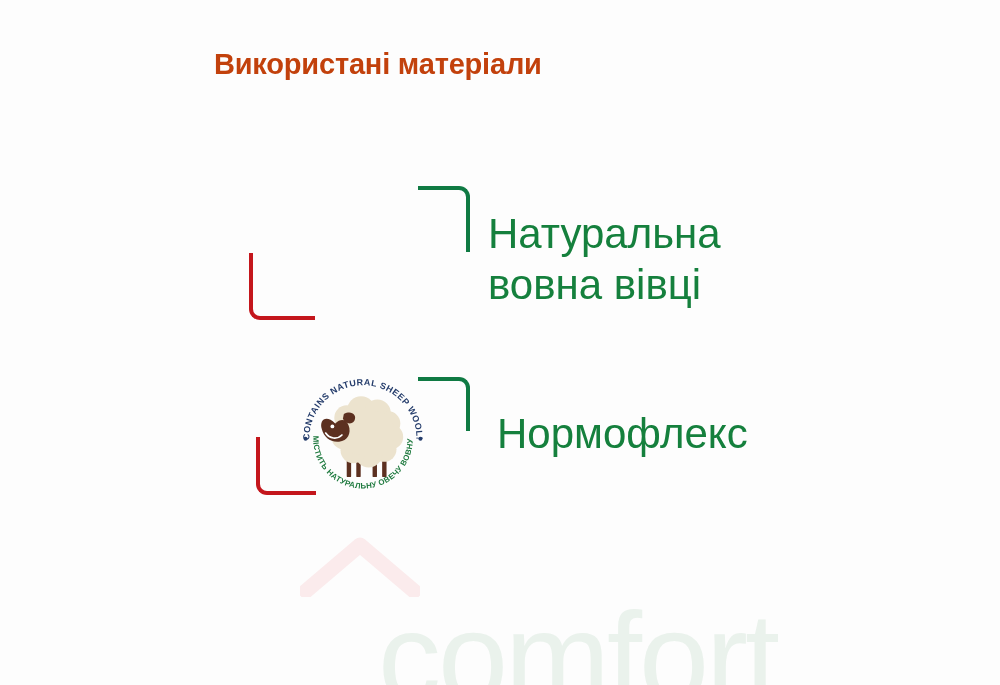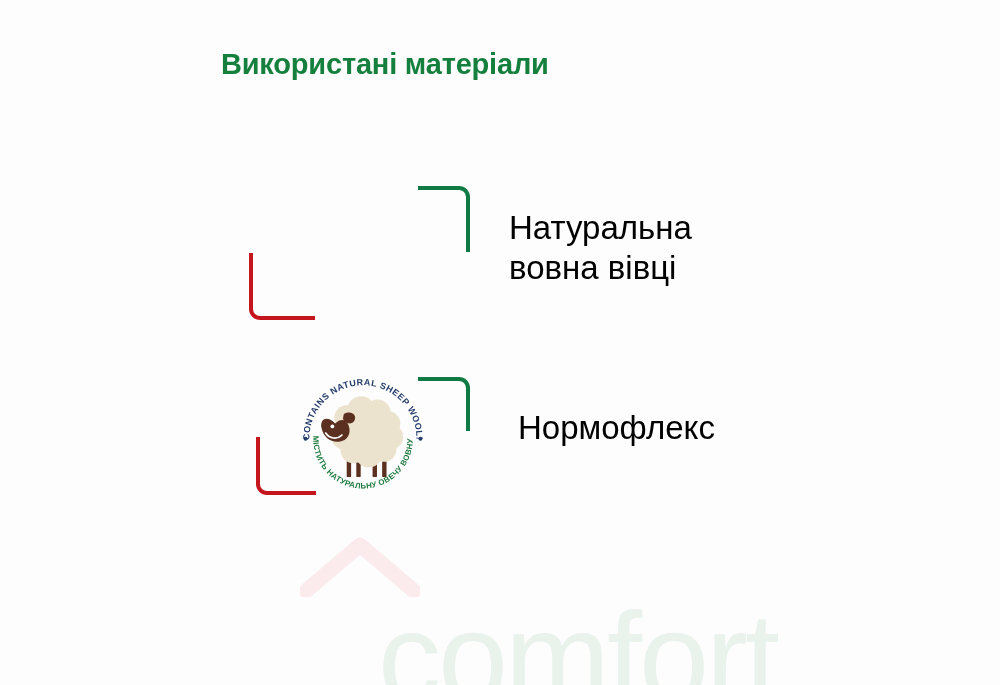--- a/index.html
+++ b/index.html
@@ -19,26 +19,26 @@
     position: relative;
     width: 1000px;
     height: 685px;
     background: #fdfdfd;
     overflow: hidden;
   }
 
   
   .page-title {
     position: absolute;
-    left: 221px;
+    left: 214px;
     top: 48px;
     font-size: 29px;
     font-weight: bold;
     letter-spacing: -0.2px;
-    color: #15803d;
+    color: #c2410c;
     white-space: nowrap;
   }
 
   
   .watermark {
     position: absolute;
     left: 300px;
     bottom: -18px;
     width: 700px;
     height: 180px;
@@ -80,26 +80,25 @@
   }
   .bracket-red {
     position: absolute;
     border-bottom: 4px solid #c4161c;
     border-left: 4px solid #c4161c;
     border-bottom-left-radius: 11px;
   }
 
   .material-label {
     position: absolute;
-    font-size: 33px;
+    font-size: 42px;
     font-weight: 300;
-    color: #000000;
+    color: #15803d;
     line-height: 1.22;
     white-space: pre-line;
-    margin-left: 21px;
   }
 
   
   .wool-badge {
     position: absolute;
     left: 296px;
     top: 190px;
     width: 134px;
     height: 140px;
   }

